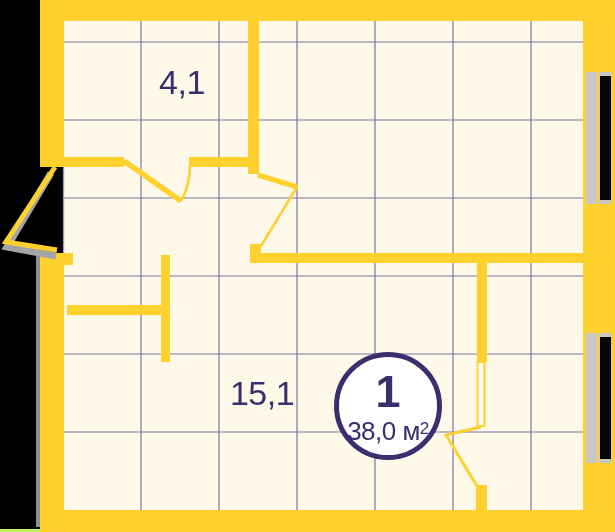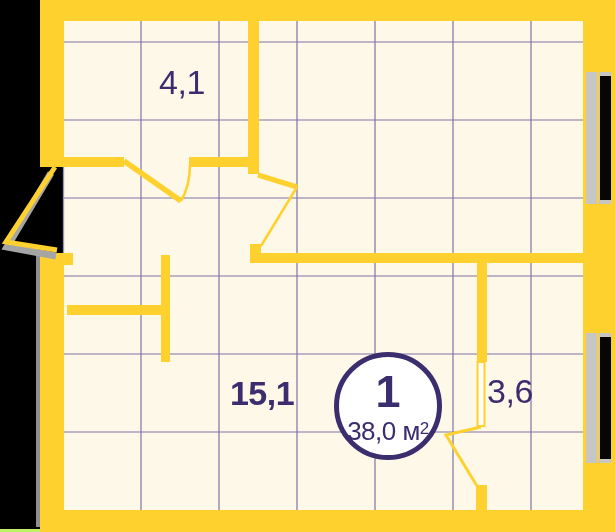--- a/index.html
+++ b/index.html
@@ -101,21 +101,20 @@
       <rect x="600" y="76" width="11" height="124" fill="#060606"></rect>
     </g>
     <g>
       <rect x="586" y="333" width="11" height="130" fill="#C6C6C6"></rect>
       <rect x="599" y="333" width="12" height="130" fill="#C6C6C6"></rect>
       <rect x="600" y="337" width="11" height="122" fill="#060606"></rect>
     </g>
   </svg>
 
   <div class="room-label" style="left:182px;top:82px;">4,1</div>
-  <div class="room-label" style="left:262px;top:393px;font-weight:bold;">15,1</div>
-  <div class="room-label" style="left:510px;top:391px;">3,6</div>
+  <div class="room-label" style="left:262px;top:393px;">15,1</div>
 
   <div class="badge">
     <div class="num">1</div>
     <div class="area"><span>38,0 м</span><sup>2</sup></div>
   </div>
 
 </div>
 
 </body></html>

